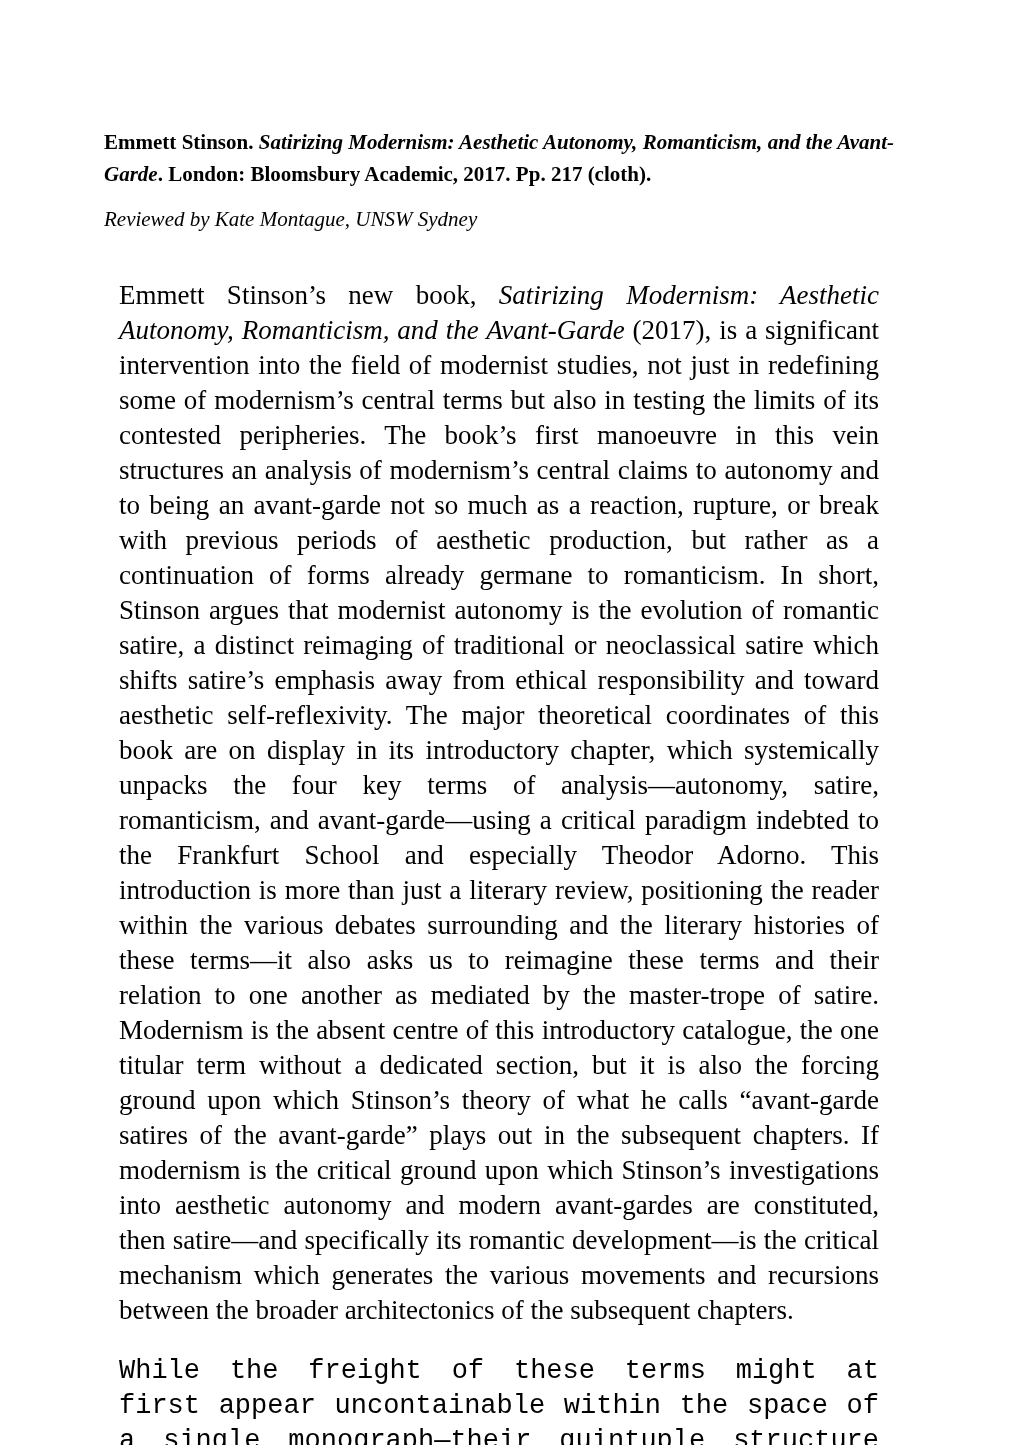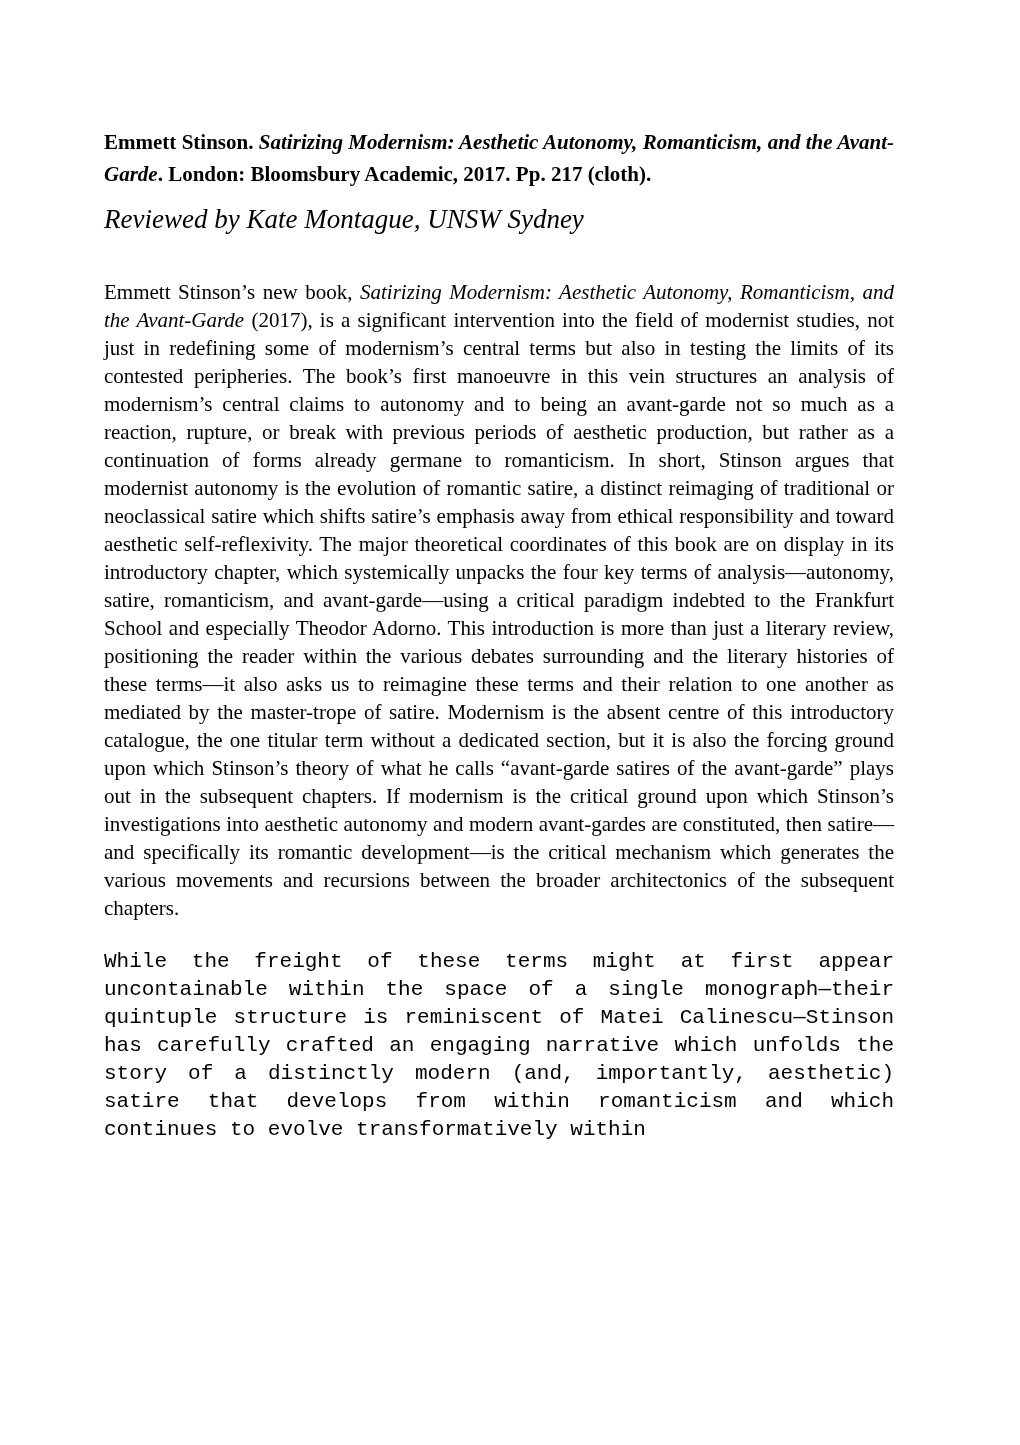--- a/index.html
+++ b/index.html
@@ -24,29 +24,29 @@
     .citation {
       font-weight: bold;
       font-size: 21px;
       line-height: 32px;
       text-align: justify;
       margin: 0;
     }
     .citation i { font-style: italic; }
     .reviewer {
       font-style: italic;
-      font-size: 27px;
+      font-size: 21px;
       line-height: 32px;
       margin: 13px 0 0 0;
     }
     .para {
-      font-size: 21px;
-      line-height: 28px;
+      font-size: 27px;
+      line-height: 35px;
       text-align: justify;
-      margin: 0;
+      margin: 15px;
     }
     .para i { font-style: italic; }
     .p1 { margin-top: 43px; }
     .p2 { margin-top: 26px; font-family: Liberation Mono, monospace; }
   </style>
 </head>
 <body>
 
 <div class="page">
   <p class="citation"><span>Emmett Stinson. </span><i>Satirizing Modernism: Aesthetic Autonomy, Romanticism, and the Avant-Garde</i><span>. London: Bloomsbury Academic, 2017. Pp. 217 (cloth).</span></p>

